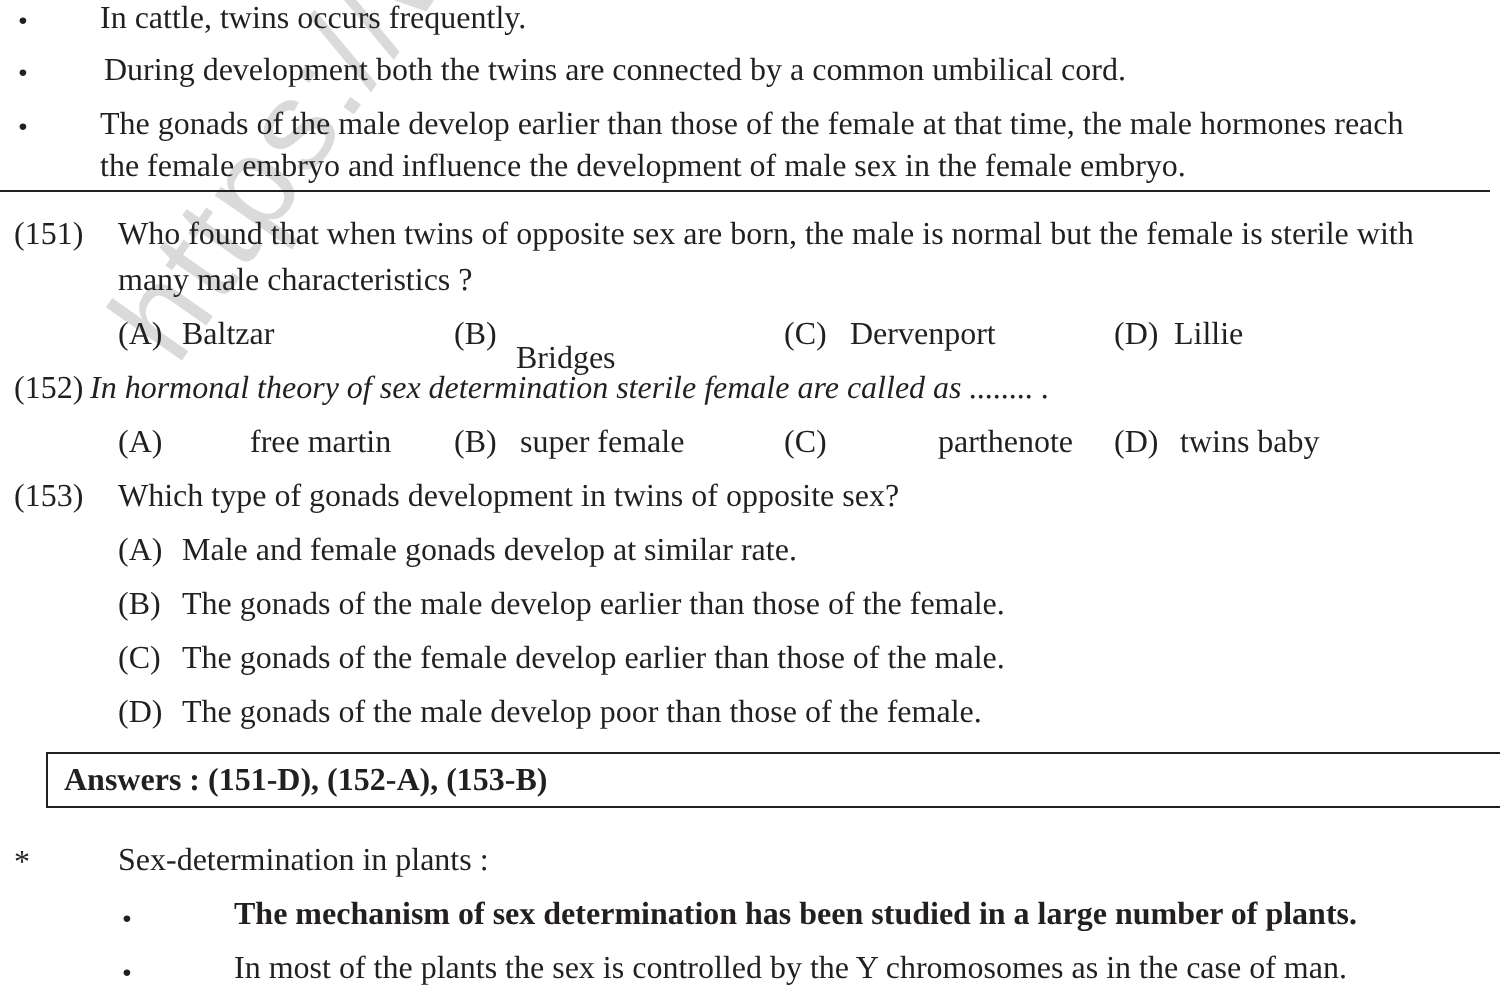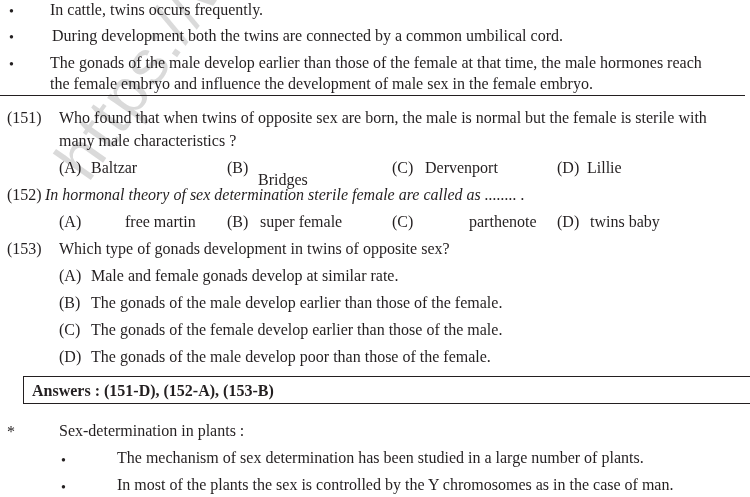--- a/index.html
+++ b/index.html
@@ -120,16 +120,16 @@
 </div>
 
 <div class="answers-box">
   <span class="answers-text">Answers : (151-D), (152-A), (153-B)</span>
 </div>
 
 <span class="abs" style="left:7px; top:424px; font-size:16px;">*</span>
 <span class="abs bold" style="left:59px; top:423px;">Sex-determination in plants :</span>
 
 <span class="bullet" style="left:61px; top:453px;">•</span>
-<span class="abs" style="left:117px; top:450px;">The mechanism of sex determination has been studied in a large number of plants.</span>
+<span class="abs" style="left:117px; top:450px;font-weight:bold;">The mechanism of sex determination has been studied in a large number of plants.</span>
 
 <span class="bullet" style="left:61px; top:480px;">•</span>
 <span class="abs" style="left:117px; top:477px;">In most of the plants the sex is controlled by the Y chromosomes as in the case of man.</span>
 
 </body></html>

